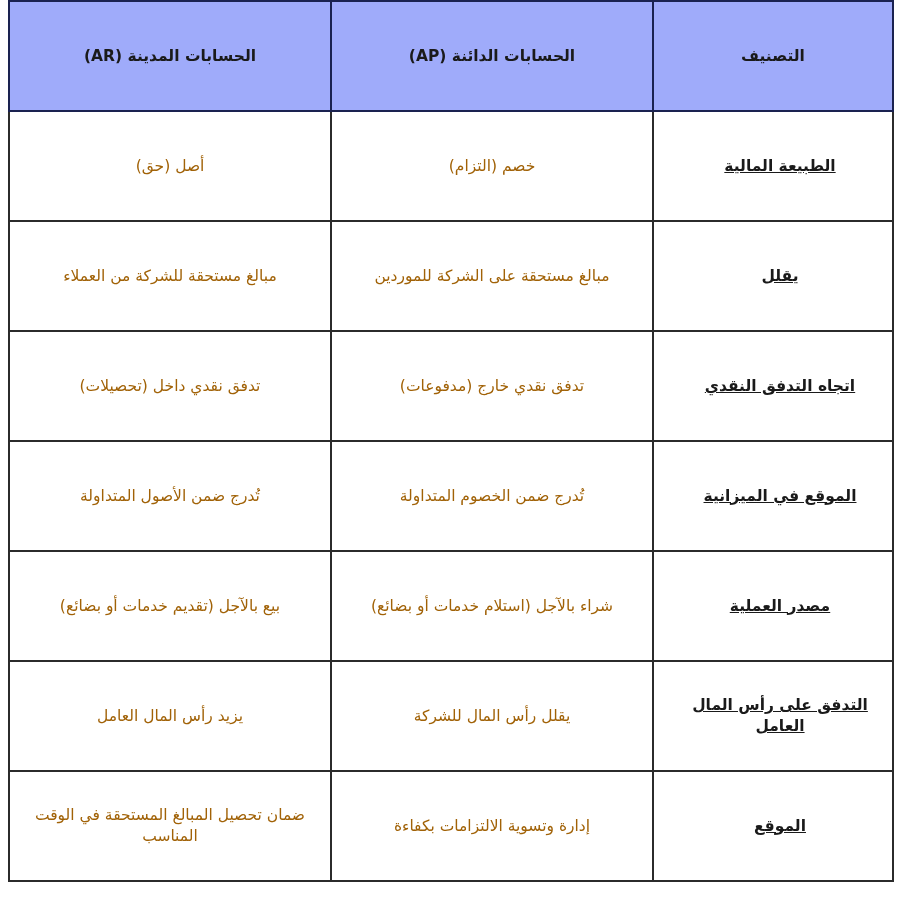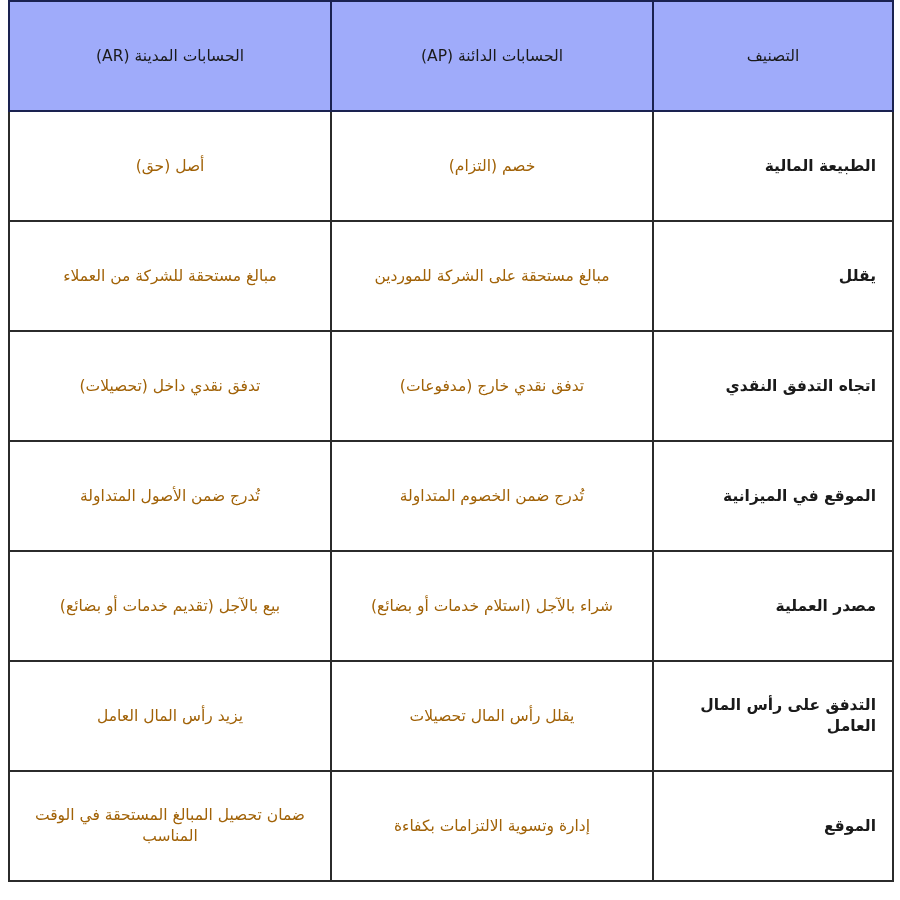--- a/index.html
+++ b/index.html
@@ -28,28 +28,29 @@
     table.compare td {
       border: 2px solid #2b2b2b;
       height: 108px;
       padding: 0 18px;
       vertical-align: middle;
       font-size: 15.5px;
       line-height: 1.35;
     }
     table.compare thead th {
       background: #9fabfa;
-      font-weight: normal;
+      font-weight: bold;
       text-align: center;
       border-color: #1a2250;
     }
     table.compare tbody td.rowhead {
       font-weight: bold;
-      text-align: right;
-      padding-right: 16px;
+      text-align: center;
+      padding-right: 4px;
+      text-decoration: underline;
     }
     table.compare tbody td.cell {
       text-align: center;
       font-weight: normal;
       color: #a16207;
     }
     col.c-cat { width: 240px; }
     col.c-ap  { width: 322px; }
     col.c-ar  { width: 322px; }
   </style>
@@ -91,21 +92,21 @@
         <td class="cell">تُدرج ضمن الخصوم المتداولة</td>
         <td class="cell">تُدرج ضمن الأصول المتداولة</td>
       </tr>
       <tr>
         <td class="rowhead">مصدر العملية</td>
         <td class="cell">شراء بالآجل (استلام خدمات أو بضائع)</td>
         <td class="cell">بيع بالآجل (تقديم خدمات أو بضائع)</td>
       </tr>
       <tr>
         <td class="rowhead">التدفق على رأس المال العامل</td>
-        <td class="cell">يقلل رأس المال تحصيلات</td>
+        <td class="cell">يقلل رأس المال للشركة</td>
         <td class="cell">يزيد رأس المال العامل</td>
       </tr>
       <tr>
         <td class="rowhead">الموقع</td>
         <td class="cell">إدارة وتسوية الالتزامات بكفاءة</td>
         <td class="cell">ضمان تحصيل المبالغ المستحقة في الوقت المناسب</td>
       </tr>
     </tbody>
   </table>
 </div>

